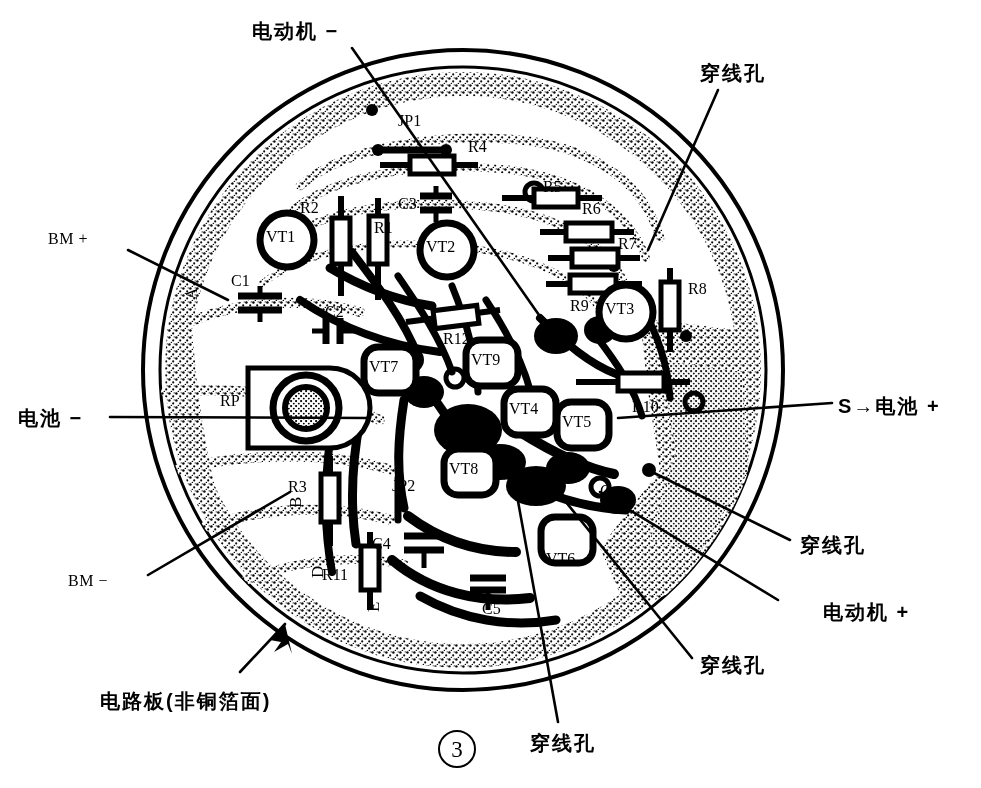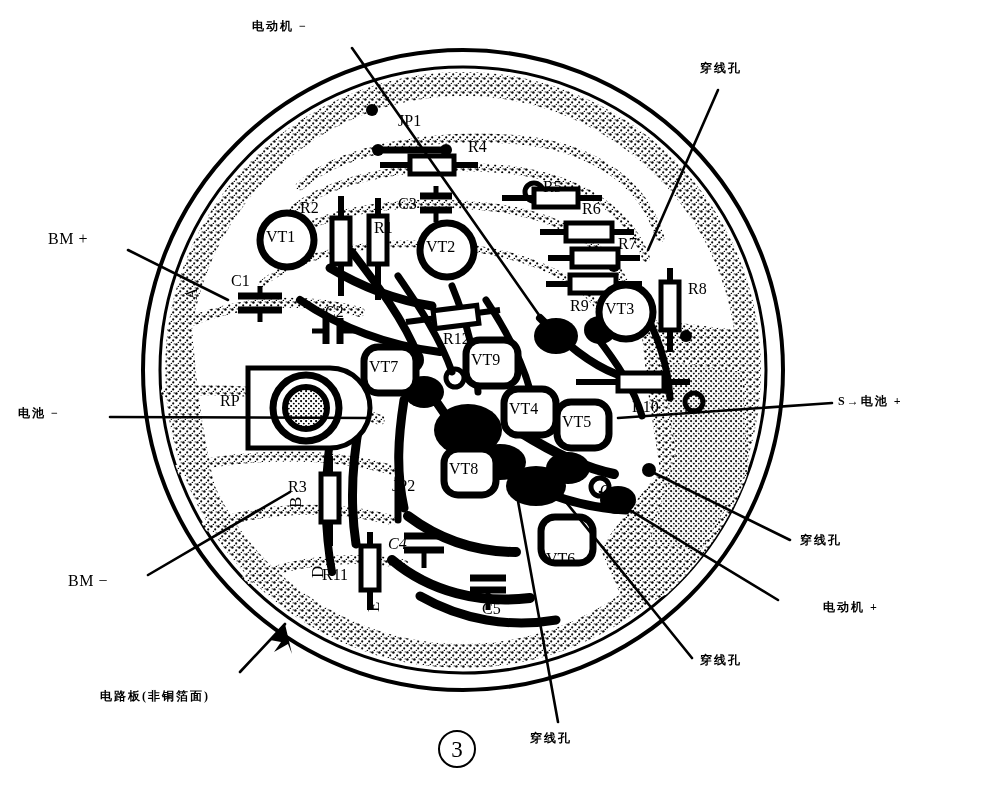--- a/index.html
+++ b/index.html
@@ -3,21 +3,21 @@
 <meta charset="utf-8">
 <title>PCB Layout Diagram</title>
 <style>
   html,body{margin:0;padding:0;background:#fff;}
   body{width:981px;height:788px;position:relative;overflow:hidden;
        font-family:"Liberation Serif",serif;color:#000;}
   #stage{position:absolute;left:0;top:0;width:981px;height:788px;}
   svg.layer{position:absolute;left:0;top:0;width:981px;height:788px;}
   .callout{position:absolute;white-space:nowrap;font-size:16px;
            font-family:"Liberation Serif",serif;letter-spacing:.5px;}
-  .callout.cjk{font-family:Liberation Serif, serif;font-weight:700;font-size:12px;letter-spacing:2px;}
+  .callout.cjk{font-family:Liberation Sans, sans-serif;font-weight:700;font-size:20px;letter-spacing:2px;}
   .silk{position:absolute;white-space:nowrap;font-family:"Liberation Serif",serif;
         font-size:16px;font-weight:400;color:#000;}
   .silk.small{font-size:17px;}
   .silk.rot{transform:rotate(-90deg);transform-origin:left top;}
   .fignum{position:absolute;font-family:"Liberation Serif",serif;font-size:23px;
           width:34px;height:34px;border:2px solid #000;border-radius:50%;
           display:flex;align-items:center;justify-content:center;line-height:1;}
 </style>
 </head>
 <body>
@@ -280,21 +280,21 @@
       <div class="silk" style="left: 300px; top: 199px;">R2</div>
       <div class="silk" style="left: 374px; top: 219px;">R1</div>
       <div class="silk" style="left: 398px; top: 195px;">C3</div>
       <div class="silk" style="left: 231px; top: 272px;">C1</div>
       <div class="silk" style="left: 325px; top: 303px;">C2</div>
       <div class="silk" style="left: 443px; top: 330px; text-align: center;">R12</div>
       <div class="silk" style="left: 632px; top: 398px;">R10</div>
       <div class="silk" style="left: 220px; top: 392px;">RP</div>
       <div class="silk" style="left: 288px; top: 478px;">R3</div>
       <div class="silk" style="left: 392px; top: 477px;">JP2</div>
-      <div class="silk" style="left: 388px; top: 535px; font-style: italic;">C4</div>
+      <div class="silk" style="left: 372px; top: 535px;">C4</div>
       <div class="silk" style="left: 322px; top: 566px;">R11</div>
       <div class="silk" style="left: 482px; top: 600px;">C5</div>
       <div class="silk rot small" style="left: 182px; top: 300px;">A</div>
       <div class="silk rot small" style="left: 286px; top: 508px;">B</div>
       <div class="silk rot small" style="left: 308px; top: 578px;">D</div>
       <div class="silk rot small" style="left: 364px; top: 612px;">E</div>
       <div class="silk" style="left: 600px; top: 482px;">G</div>
     </div>
 
   <div id="callout-layer">

